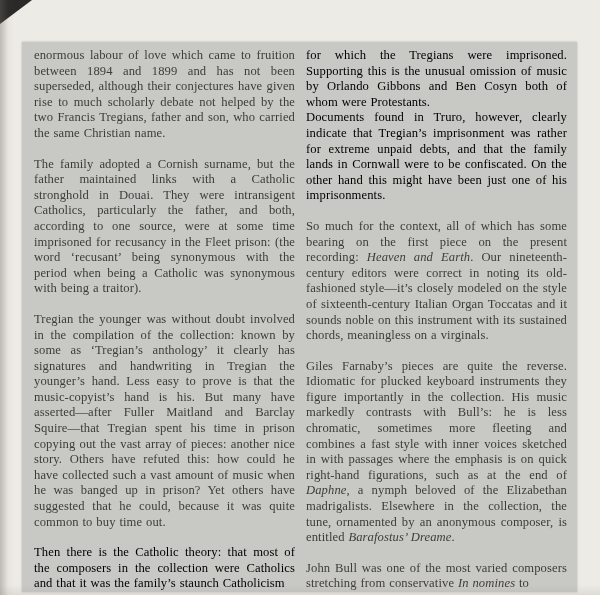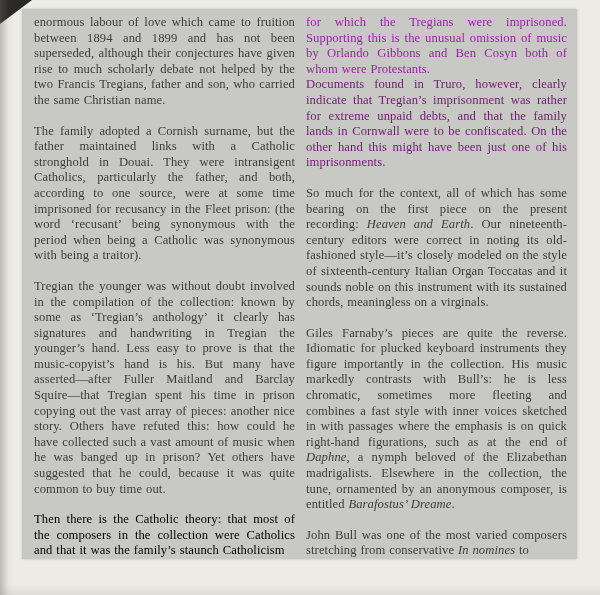--- a/index.html
+++ b/index.html
@@ -43,21 +43,21 @@
     left: 0;
     bottom: 0;
     width: 100%;
     height: 10px;
     background: linear-gradient(0deg, rgba(150,146,138,0.18), rgba(150,146,138,0));
     pointer-events: none;
   }
   .panel {
     position: absolute;
     left: 22px;
-    top: 9px;
+    top: 42px;
     width: 555px;
     height: 550px;
     background: #c8c8c5;
     box-shadow: 0 0 2px rgba(90,90,85,0.35);
     display: flex;
     gap: 11px;
     padding: 6px 10px 0 12px;
     box-sizing: border-box;
     overflow: hidden;
   }
@@ -86,22 +86,22 @@
 
 <div class="scan">
   <div class="panel" style="background: rgb(200, 200, 197);">
     <div class="col">
         <p class="para" style="color: rgb(62, 60, 57);"><span>enormous labour of love which came to fruition between 1894 and 1899 and has not been superseded, although their conjectures have given rise to much scholarly debate not helped by the two Francis Tregians, father and son, who carried the same Christian name.</span></p>
         <p class="para" style="color: rgb(62, 60, 57);"><span>The family adopted a Cornish surname, but the father maintained links with a Catholic stronghold in Douai. They were intransigent Catholics, particularly the father, and both, according to one source, were at some time imprisoned for recusancy in the Fleet prison: (the word ‘recusant’ being synonymous with the period when being a Catholic was synonymous with being a traitor).</span></p>
         <p class="para" style="color: rgb(62, 60, 57);"><span>Tregian the younger was without doubt involved in the compilation of the collection: known by some as ‘Tregian’s anthology’ it clearly has signatures and handwriting in Tregian the younger’s hand. Less easy to prove is that the music-copyist’s hand is his. But many have asserted—after Fuller Maitland and Barclay Squire—that Tregian spent his time in prison copying out the vast array of pieces: another nice story. Others have refuted this: how could he have collected such a vast amount of music when he was banged up in prison? Yet others have suggested that he could, because it was quite common to buy time out.</span></p>
         <p class="para" style="color: #000000;"><span>Then there is the Catholic theory: that most of the composers in the collection were Catholics and that it was the family’s staunch Catholicism</span></p>
       </div>
     <div class="col">
-        <p class="para" style="color: #a21caf; font-family: Liberation Serif, serif;"><span>for which the Tregians were imprisoned. Supporting this is the unusual omission of music by Orlando Gibbons and Ben Cosyn both of whom were Protestants.</span></p>
-        <p class="para tight" style="color: #701a75;"><span>Documents found in Truro, however, clearly indicate that Tregian’s imprisonment was rather for extreme unpaid debts, and that the family lands in Cornwall were to be confiscated. On the other hand this might have been just one of his imprisonments.</span></p>
+        <p class="para" style="color: #000000; font-family: Liberation Serif, serif;"><span>for which the Tregians were imprisoned. Supporting this is the unusual omission of music by Orlando Gibbons and Ben Cosyn both of whom were Protestants.</span></p>
+        <p class="para tight" style="color: #000000;"><span>Documents found in Truro, however, clearly indicate that Tregian’s imprisonment was rather for extreme unpaid debts, and that the family lands in Cornwall were to be confiscated. On the other hand this might have been just one of his imprisonments.</span></p>
         <p class="para" style="color: rgb(62, 60, 57);"><span>So much for the context, all of which has some bearing on the first piece on the present recording: </span><em>Heaven and Earth</em><span>. Our nineteenth-century editors were correct in noting its old-fashioned style—it’s closely modeled on the style of sixteenth-century Italian Organ Toccatas and it sounds noble on this instrument with its sustained chords, meaningless on a virginals.</span></p>
         <p class="para" style="color: rgb(62, 60, 57);"><span>Giles Farnaby’s pieces are quite the reverse. Idiomatic for plucked keyboard instruments they figure importantly in the collection. His music markedly contrasts with Bull’s: he is less chromatic, sometimes more fleeting and combines a fast style with inner voices sketched in with passages where the emphasis is on quick right-hand figurations, such as at the end of </span><em>Daphne</em><span>, a nymph beloved of the Elizabethan madrigalists. Elsewhere in the collection, the tune, ornamented by an anonymous composer, is entitled </span><em>Barafostus’ Dreame</em><span>.</span></p>
         <p class="para" style="color: rgb(62, 60, 57);"><span>John Bull was one of the most varied composers stretching from conservative </span><em>In nomines</em><span> to</span></p>
       </div>
   </div>
   <div class="corner-artifact" style="background: rgb(42, 41, 39);"></div>
   <div class="edge-shadow"></div>
   <div class="bottom-shade"></div>
 </div>
 

